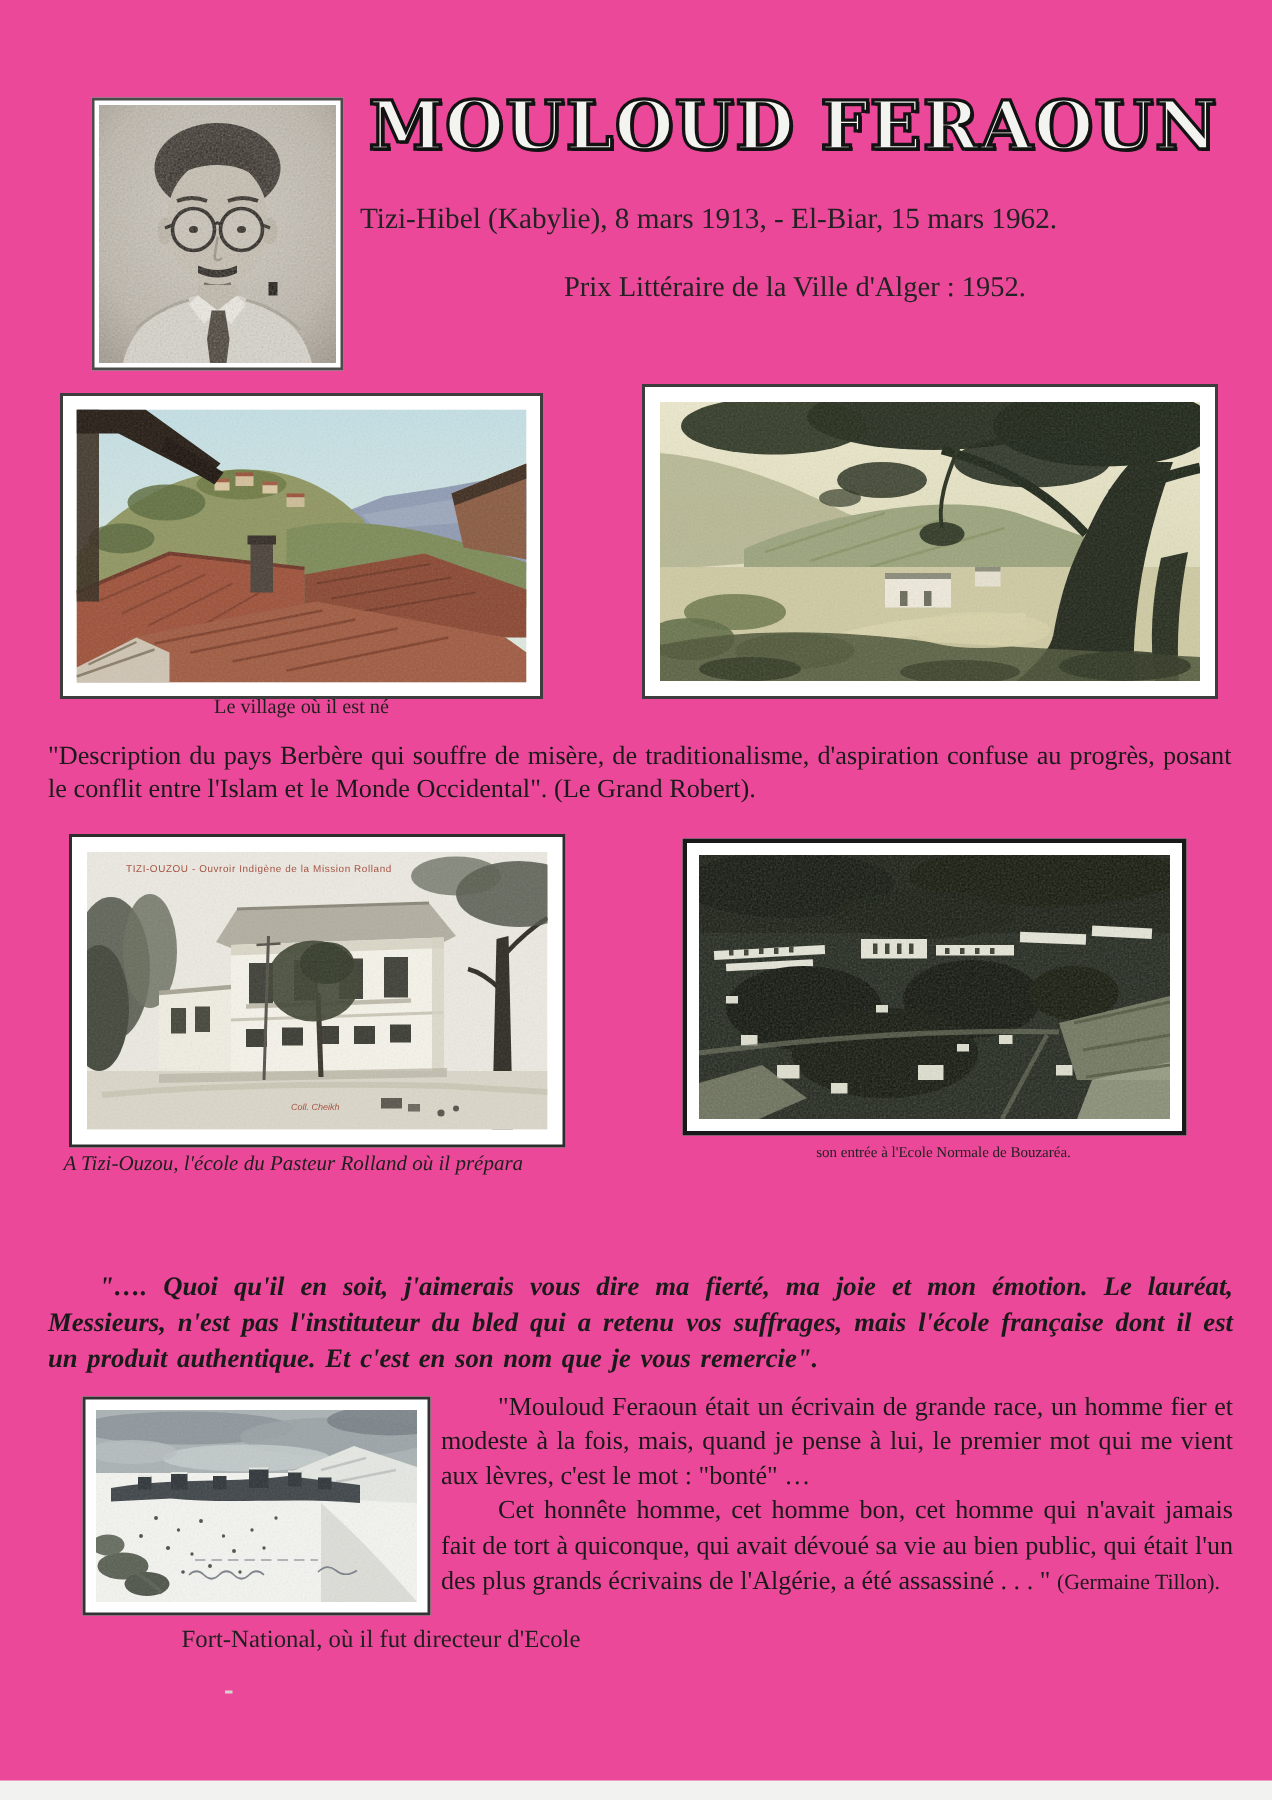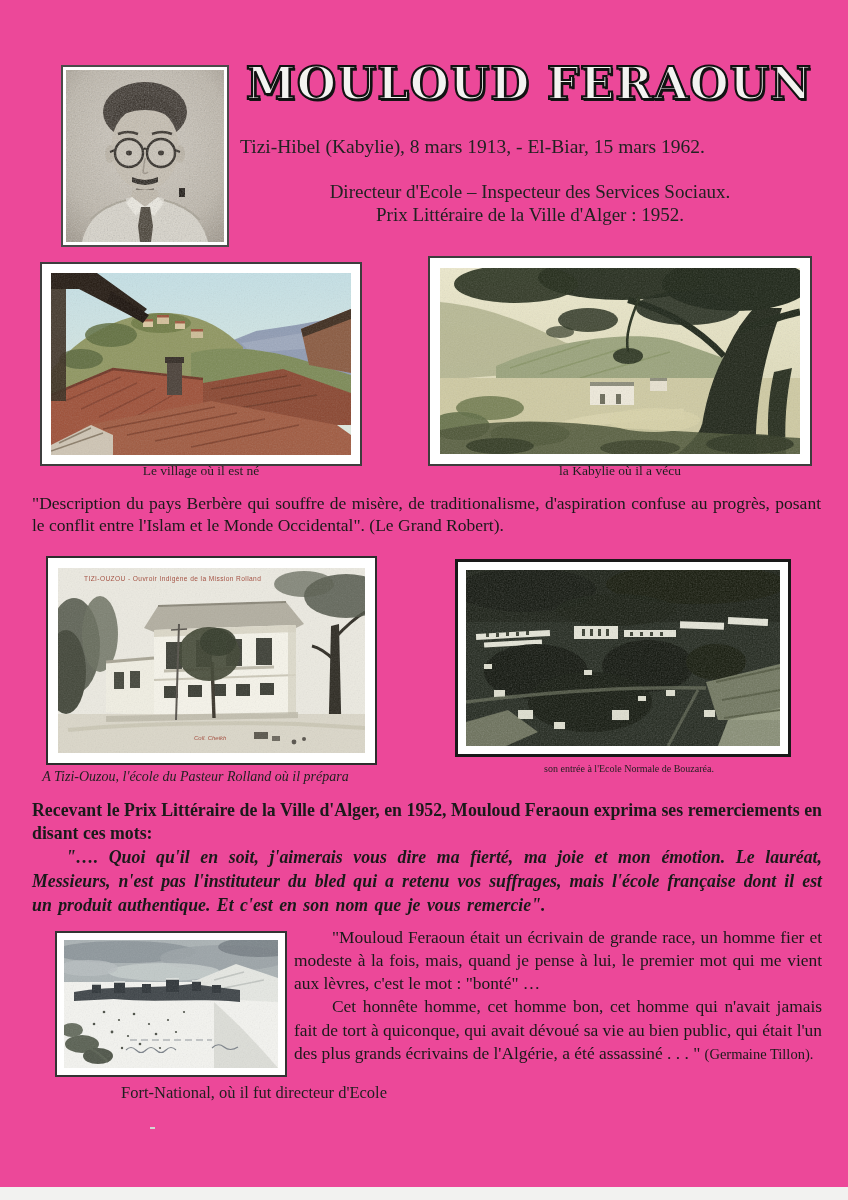--- a/index.html
+++ b/index.html
@@ -60,21 +60,20 @@
     </filter>
   </defs>
 </svg>
 
 <div id="page">
 
   <div class="title-layer title-back">MOULOUD FERAOUN</div>
   <div class="title-layer title-front">MOULOUD FERAOUN</div>
   <div class="life-dates">Tizi-Hibel (Kabylie), 8 mars 1913, - El-Biar, 15 mars 1962.</div>
   <div class="role-lines">
-    <div>Directeur d'Ecole – Inspecteur des Services Sociaux.</div>
     <div>Prix Littéraire de la Ville d'Alger : 1952.</div>
   </div>
 
   <div class="photo photo-portrait">
     <svg viewBox="0 0 158 172" preserveAspectRatio="none">
       <defs>
         <radialGradient id="pgrad" cx="50%" cy="42%" r="75%">
           <stop offset="0%" stop-color="#d2ccc2"></stop>
             <stop offset="70%" stop-color="#bdb6aa"></stop>
             <stop offset="100%" stop-color="#9e968a"></stop>
@@ -191,21 +190,20 @@
       <path d="M0,162 C60,150 120,152 180,160 L360,170 L360,186 L0,186 Z" fill="#4a5234" opacity="0.88"></path>
       <ellipse cx="60" cy="178" rx="34" ry="8" fill="#343c24"></ellipse>
         <ellipse cx="200" cy="180" rx="40" ry="8" fill="#343c24" opacity="0.8"></ellipse>
       <ellipse cx="310" cy="176" rx="44" ry="10" fill="#2c3420" opacity="0.9"></ellipse>
       <ellipse cx="214" cy="152" rx="46" ry="12" fill="#d8d2a8" opacity="0.85"></ellipse>
       <rect width="360" height="186" filter="url(#grain)" opacity="0.2"></rect>
     </svg>
   </div>
 
   <div class="caption cap-village">Le village où il est né</div>
-  <div class="caption cap-kabylie">la Kabylie où il a vécu</div>
 
   <div class="para grand-robert">"Description du pays Berbère qui souffre de misère, de traditionalisme, d'aspiration confuse au progrès, posant le conflit entre l'Islam et le Monde Occidental". (Le Grand Robert).</div>
 
   <div class="photo photo-rolland">
     <svg viewBox="0 0 307 185" preserveAspectRatio="none">
       <rect width="307" height="185" fill="#eceae1"></rect>
       <text x="26" y="13" font-family="Liberation Sans, sans-serif" font-size="6.6" fill="#a34a3a" letter-spacing="0.4">TIZI-OUZOU - Ouvroir Indigène de la Mission Rolland</text>
       <ellipse cx="16" cy="78" rx="26" ry="48" fill="#5a5e50" opacity="0.95"></ellipse>
       <ellipse cx="42" cy="66" rx="18" ry="38" fill="#6a6e5e" opacity="0.85"></ellipse>
       <ellipse cx="8" cy="104" rx="20" ry="42" fill="#43473a"></ellipse>
@@ -301,21 +299,20 @@
       <polygon points="0,152 42,140 72,162 40,176 0,176" fill="#8a8e74" opacity="0.7"></polygon>
       <path d="M0,132 C80,122 160,116 240,118" stroke="#6a705a" stroke-width="3.5" fill="none" opacity="0.65"></path>
       <path d="M202,176 L232,120" stroke="#6a705a" stroke-width="3" opacity="0.6"></path>
       <rect width="314" height="176" filter="url(#grain)" opacity="0.26"></rect>
     </svg>
   </div>
 
   <div class="caption cap-rolland">A Tizi-Ouzou, l'école du Pasteur Rolland où il prépara</div>
   <div class="caption cap-bouzarea">son entrée à l'Ecole Normale de Bouzaréa.</div>
 
-  <div class="para award-intro">Recevant le Prix Littéraire de la Ville d'Alger, en 1952, Mouloud Feraoun exprima ses remerciements en disant ces mots:</div>
   <div class="para award-quote">"…. Quoi qu'il en soit, j'aimerais vous dire ma fierté, ma joie et mon émotion. Le lauréat, Messieurs, n'est pas l'instituteur du bled qui a retenu vos suffrages, mais l'école française dont il est un produit authentique. Et c'est en son nom que je vous remercie".</div>
 
   <div class="photo photo-fort">
     <svg viewBox="0 0 214 128" preserveAspectRatio="none">
       <rect width="214" height="128" fill="#f4f4f0"></rect>
       <rect x="0" y="0" width="214" height="42" fill="#aab2b4"></rect>
       <ellipse cx="60" cy="12" rx="72" ry="11" fill="#8a9298" opacity="0.85"></ellipse>
       <ellipse cx="160" cy="18" rx="64" ry="13" fill="#9aa2a6" opacity="0.9"></ellipse>
       <ellipse cx="196" cy="7" rx="42" ry="10" fill="#767e84" opacity="0.85"></ellipse>
       <ellipse cx="100" cy="32" rx="56" ry="9" fill="#c6cccb" opacity="0.85"></ellipse>

